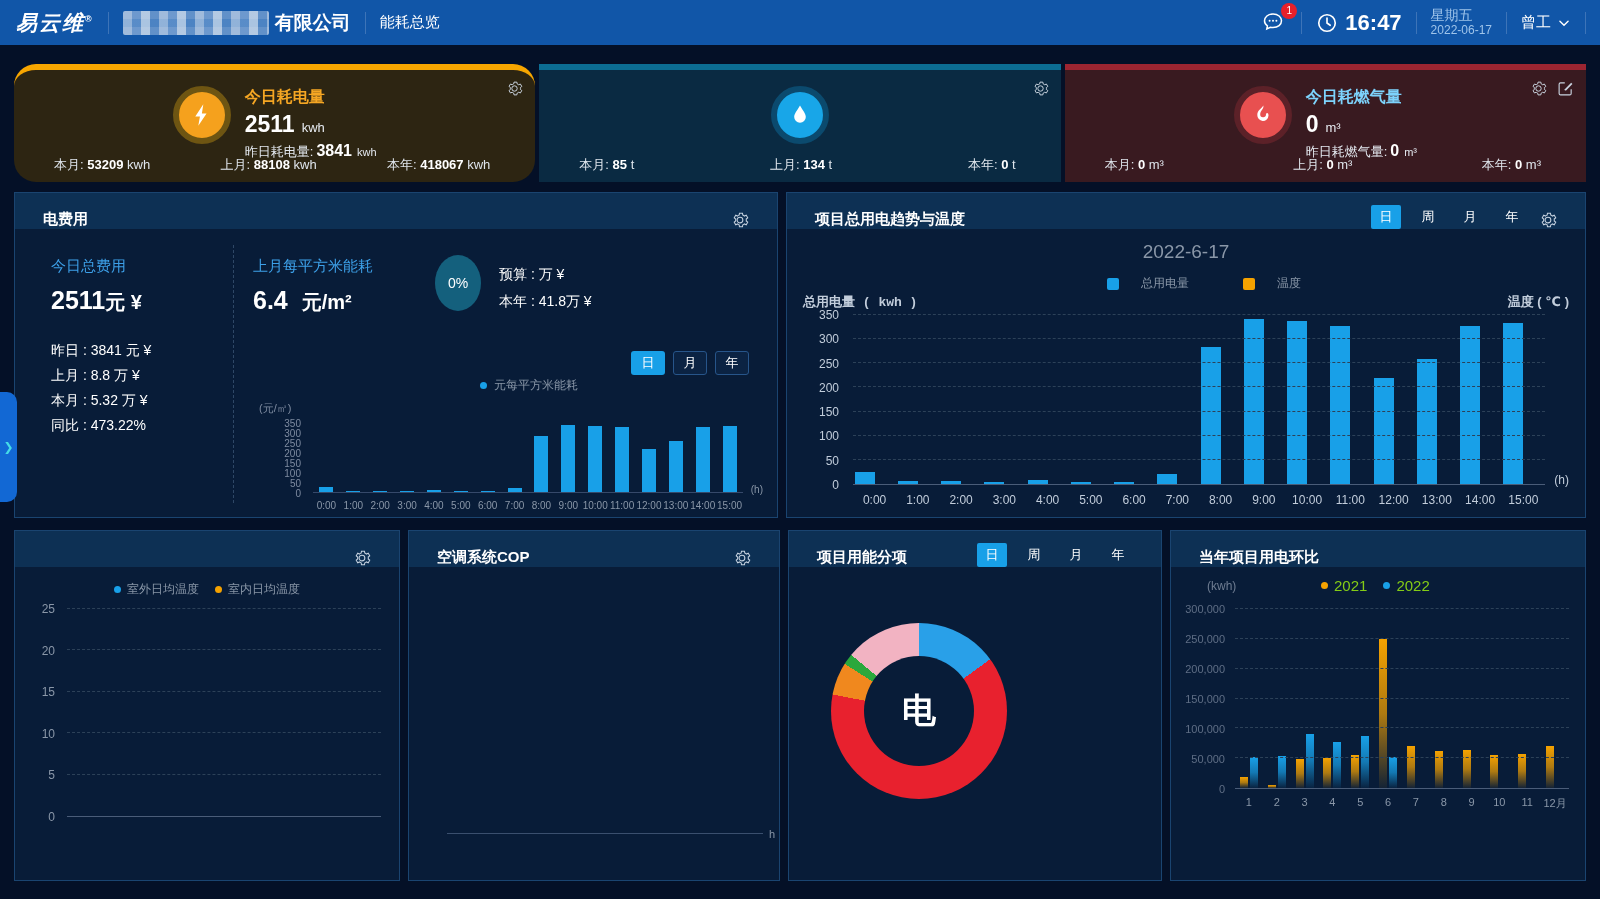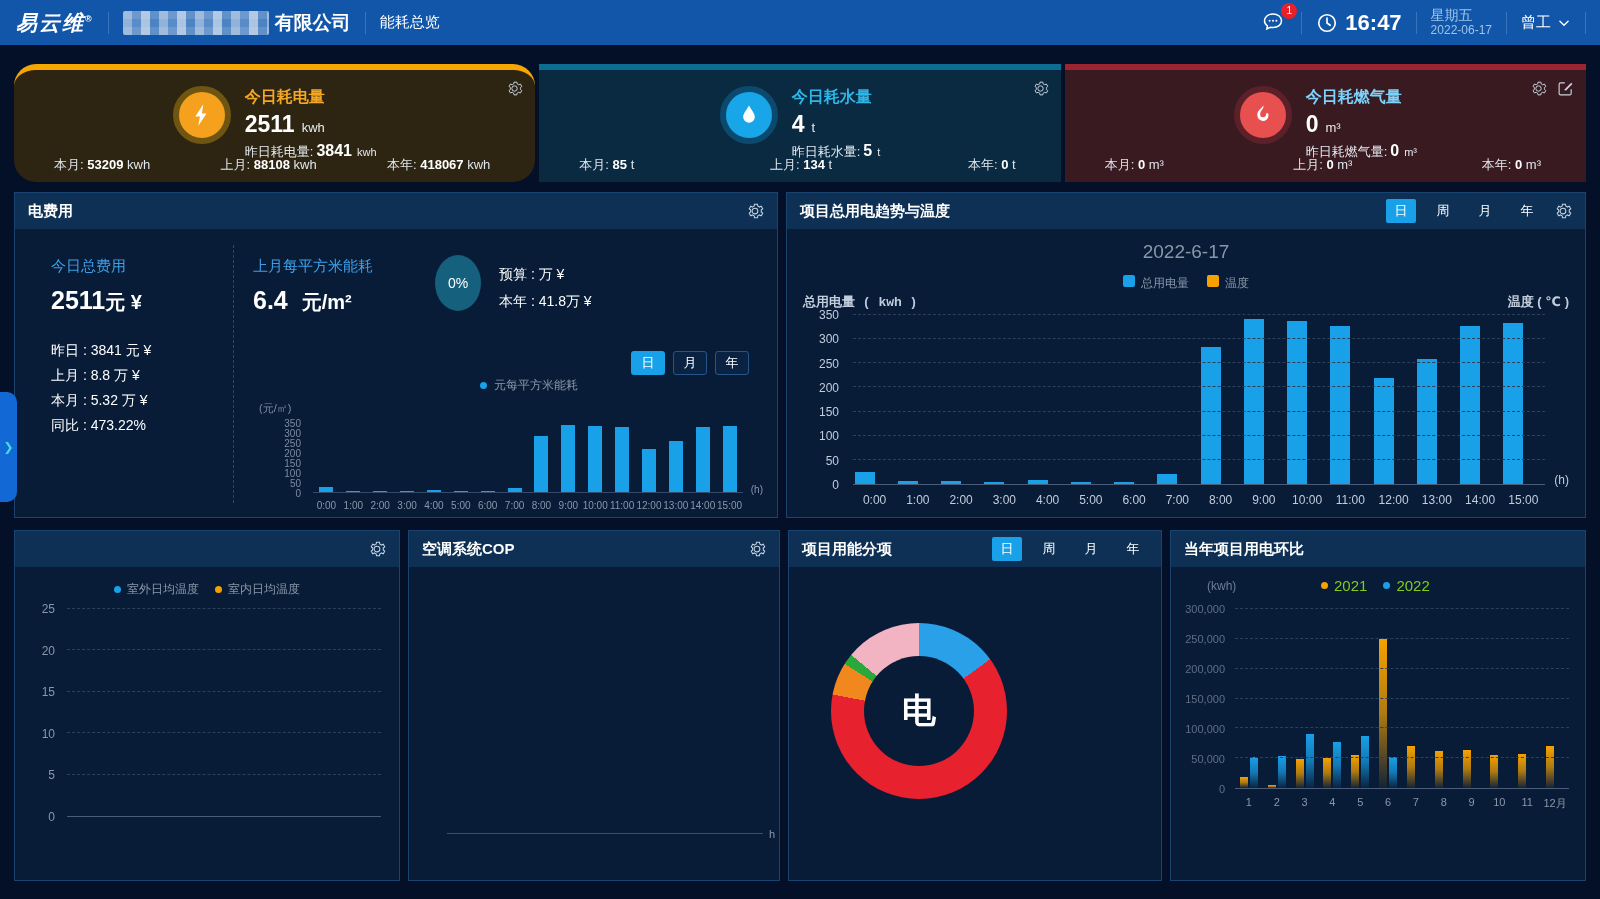--- a/index.html
+++ b/index.html
@@ -39,21 +39,21 @@
   .kpi-value b{font-size:23px;}
   .kpi-value .unit{font-size:13px;margin-left:7px;color:#e8ecf2;}
   .kpi-prev{color:#e4e9f0;font-size:13px;margin-top:4px;}
   .kpi-prev b{font-size:16px;color:#fff;margin-left:3px;}
   .kpi-prev .unit{font-size:11px;margin-left:5px;}
   .kpi-footer{position:absolute;left:0;right:0;bottom:8px;display:flex;justify-content:space-between;padding:0 45px 0 40px;
               color:#dfe5ec;font-size:13px;}
   .kpi-footer b{color:#fff;}
   
   .panel{position:absolute;background:#081c38;border:1px solid #1a4470;box-sizing:border-box;}
-  .panel-header{height:36px;background:#0d3054;display:flex;align-items:center;padding:0 13px;}
+  .panel-header{height:36px;background:#0d3054;display:flex;align-items:flex-end;padding:0 28px;}
   .panel-title{color:#fff;font-size:15px;font-weight:bold;}
   .spacer{flex:1;}
   .gear-btn{width:18px;height:18px;color:#c6d2e0;cursor:pointer;flex:none;}
   .htab{min-width:14px;padding:0 8px;height:24px;line-height:24px;color:#fff;font-size:13px;text-align:center;margin-left:12px;
         border-radius:2px;cursor:pointer;}
   .htab.active{background:#18a0e8;}
   .btab{width:34px;height:24px;line-height:22px;text-align:center;font-size:13px;color:#fff;border:1px solid #27558a;
         background:rgba(16,48,90,.35);border-radius:3px;margin-left:8px;cursor:pointer;box-sizing:border-box;}
   .btab.active{background:#18a0e8;border-color:#18a0e8;line-height:24px;border:none;}
   
@@ -81,21 +81,21 @@
                     border-bottom:1px solid #36496a;}
   .mini-chart .slot{flex:1;display:flex;align-items:flex-end;justify-content:center;height:100%;}
   .mini-chart .bar{width:14px;display:block;}
   .mini-chart .xlabels{position:absolute;left:48px;right:18px;bottom:6px;display:flex;}
   .mini-chart .xlabels span{flex:1;text-align:center;font-size:10px;color:#8a97a8;white-space:nowrap;}
   .mini-chart .unit-h{position:absolute;right:-2px;bottom:22px;font-size:10px;color:#8a97a8;}
   
   #trend-panel{left:786px;top:192px;width:800px;height:326px;}
   .chart-date{position:absolute;left:0;right:0;top:48px;text-align:center;color:#8a97a8;font-size:19px;}
   .sq-legend{position:absolute;left:0;right:0;top:82px;display:flex;justify-content:center;gap:18px;color:#8a97a8;font-size:12px;}
-  .sq-legend .item{display:flex;gap:6px;}
+  .sq-legend .item{display:flex;align-items:center;gap:22px;margin-left:36px;}
   .sq{width:12px;height:12px;border-radius:2px;display:inline-block;}
   .axis-name-l{position:absolute;left:16px;top:100px;color:#c2cddb;font-size:13px;font-weight:bold;font-family:Liberation Mono, monospace;}
   .axis-name-r{position:absolute;right:16px;top:100px;color:#c2cddb;font-size:13px;font-weight:bold;}
   .big-chart{position:absolute;left:16px;top:122px;width:768px;height:194px;}
   .big-chart .ylabels{position:absolute;left:0;top:0;bottom:24px;width:44px;}
   .big-chart .ylabels span{position:absolute;right:8px;transform:translateY(50%);font-size:12px;color:#c2cddb;}
   .big-chart .plot{position:absolute;left:50px;right:26px;top:0;bottom:24px;display:flex;align-items:flex-end;
                    border-bottom:1px solid #4a5c78;}
   .big-chart .slot{flex:1;display:flex;align-items:flex-end;justify-content:center;height:100%;}
   .big-chart .bar{width:20px;display:block;}
@@ -233,25 +233,20 @@
             <path d="M12 8.2a3.8 3.8 0 1 0 0 7.6 3.8 3.8 0 0 0 0-7.6zm8.4 3.8c0 .5 0 .9-.1 1.3l2 1.6-2 3.4-2.4-1a7 7 0 0 1-2.2 1.3L15.3 21h-4l-.4-2.4a7 7 0 0 1-2.2-1.3l-2.4 1-2-3.4 2-1.6a8 8 0 0 1 0-2.6l-2-1.6 2-3.4 2.4 1a7 7 0 0 1 2.2-1.3L11.3 3h4l.4 2.4c.8.3 1.6.7 2.2 1.3l2.4-1 2 3.4-2 1.6c.1.4.1.8.1 1.3z" fill="none" stroke="currentColor" stroke-width="1.4"></path>
           </svg>
       </span>
     </div>
     <div class="card-main">
       <div class="kpi-icon" style="background: rgb(24, 166, 232); border-color: rgb(11, 74, 110);">
         <svg width="24" height="24" viewBox="0 0 24 24">
             <path d="M12 2.5C9.2 7.5 6.2 10.5 6.2 14a5.8 5.8 0 0 0 11.6 0c0-3.5-3-6.5-5.8-11.5z" fill="#fff"></path>
           </svg>
       </div>
-      <div class="kpi-text">
-        <div class="kpi-title" style="color: rgb(47, 182, 232);">今日耗水量</div>
-        <div class="kpi-value"><b>4</b><span class="unit">t</span></div>
-        <div class="kpi-prev"><span>昨日耗水量:</span><b>5</b><span class="unit">t</span></div>
-      </div>
     </div>
     <div class="kpi-footer">
       <span><span>本月:</span> <b>85</b> <span>t</span></span>
       <span><span>上月:</span> <b>134</b> <span>t</span></span>
       <span><span>本年:</span> <b>0</b> <span>t</span></span>
     </div>
   </article>
 
   <article class="kpi-card" style="background: rgb(57, 26, 32); border-top-color: rgb(156, 37, 49);">
     <div class="card-icons">

